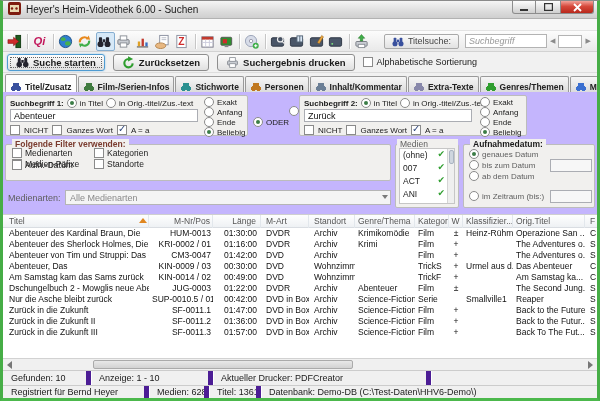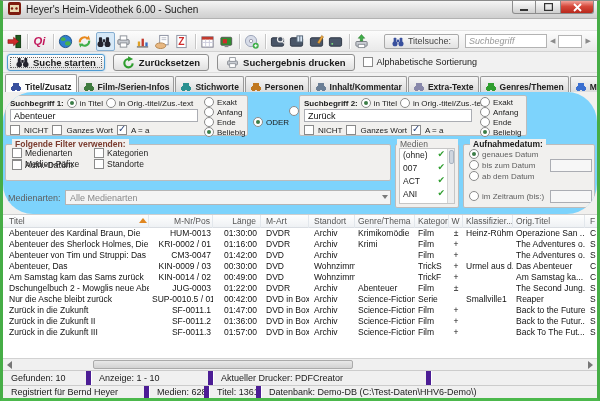--- a/index.html
+++ b/index.html
@@ -54,21 +54,21 @@
     border:1px solid #9a9a9a;border-bottom:none;border-radius:2px 2px 0 0;background:linear-gradient(#f6f6f6,#dcdcdc);flex:none;}
   .tab.active{height:18px;background:#fdfdfd;position:relative;z-index:2;}
   .tic{width:12px;height:10px;display:inline-block;flex:none;--c:#555;
      background:radial-gradient(circle at 3.5px 6.5px,var(--c) 2.4px,transparent 2.7px),
                 radial-gradient(circle at 8.5px 6.5px,var(--c) 2.4px,transparent 2.7px),
                 linear-gradient(var(--c),var(--c)) 3px 1px/6px 4px no-repeat;background-repeat:no-repeat;}
   .ic-titel{--c:#39509e;} .ic-film{--c:#3f7a3f;} .ic-stichworte{--c:#2a9090;} .ic-personen{--c:#c07820;}
   .ic-inhalt{--c:#6b7f96;} .ic-extra{--c:#8888aa;} .ic-genres{--c:#2f9e2f;} .ic-musik{--c:#3a6fd0;}
 
   
-  .panel{top:91px;height:122px;background:#7dd3fc;font-size:8.5px;color:#1a1a1a;border-radius:30px;}
+  .panel{top:91px;height:122px;background:#c4b5fd;font-size:8.5px;color:#1a1a1a;}
   .gbox{position:absolute;border:1px solid #bcbcbc;border-radius:2px;background:#f1f0ee;}
   .glabel{position:absolute;top:-6px;left:6px;background:#f1f0ee;padding:0 3px;font-weight:bold;}
   .row{position:absolute;display:flex;align-items:center;gap:3px;white-space:nowrap;}
   .lbl{white-space:nowrap;}
   .inp{position:absolute;height:13px;border:1px solid #abadb3;background:#fff;font-size:9px;padding:0 3px;color:#111;font-family:inherit;}
   .sm{font-size:8px;}
   .combo{position:absolute;height:15px;border:1px solid #b5b5b5;background:#f4f4f4;color:#8a8a8a;font-size:9px;display:flex;align-items:center;padding:0 4px;}
   .combo .arrow{position:absolute;right:2px;top:4px;width:0;height:0;border-left:3px solid transparent;border-right:3px solid transparent;border-top:4px solid #7a7a7a;}
   .plist{position:absolute;left:3px;top:3px;right:3px;bottom:3px;background:#fff;border:1px solid #c6c6c6;}
   .prefix-item{position:relative;height:13px;line-height:13px;padding-left:3px;font-size:8.5px;color:#222;}

